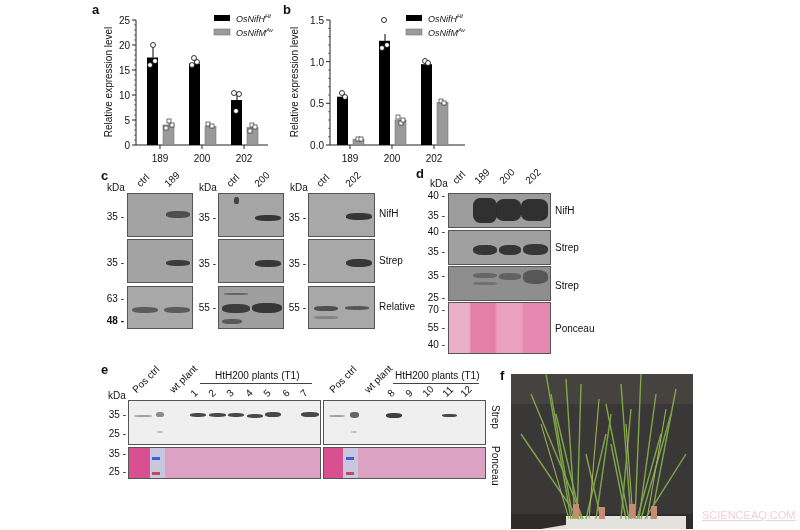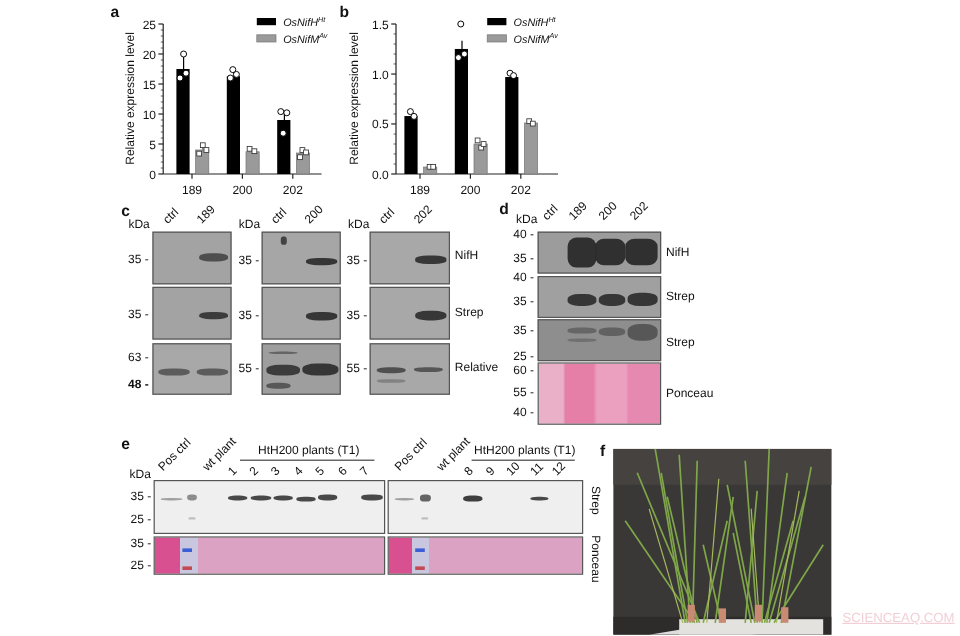--- a/index.html
+++ b/index.html
@@ -267,21 +267,21 @@
   <div class="band" style="left:74px;top:3px;width:25px;height:14px;opacity:.55;"></div>
 </div>
 <div class="blot ponceau" style="left:448px;top:302px;width:103px;height:52px;background:linear-gradient(90deg,#eab0c8 0 20%,#e57fa8 22% 45%,#eba0c0 48% 72%,#e589b0 74%);"></div>
 
 <div class="tick" style="left:419px;top:190px;width:26px;">40 -</div>
 <div class="tick" style="left:419px;top:210px;width:26px;">35 -</div>
 <div class="tick" style="left:419px;top:226px;width:26px;">40 -</div>
 <div class="tick" style="left:419px;top:246px;width:26px;">35 -</div>
 <div class="tick" style="left:419px;top:270px;width:26px;">35 -</div>
 <div class="tick" style="left:419px;top:292px;width:26px;">25 -</div>
-<div class="tick" style="left:419px;top:304px;width:26px;">60 -</div>
+<div class="tick" style="left:419px;top:304px;width:26px;">70 -</div>
 <div class="tick" style="left:419px;top:322px;width:26px;">55 -</div>
 <div class="tick" style="left:419px;top:339px;width:26px;">40 -</div>
 
 <div class="sideLabel" style="left:555px;top:205px;">NifH</div>
 <div class="sideLabel" style="left:555px;top:242px;">Strep</div>
 <div class="sideLabel" style="left:555px;top:280px;">Strep</div>
 <div class="sideLabel" style="left:555px;top:323px;">Ponceau</div>
 
 <div class="plabel" style="left:101px;top:362px;">e</div>
 <div class="small abs" style="left:108px;top:390px;">kDa</div>

